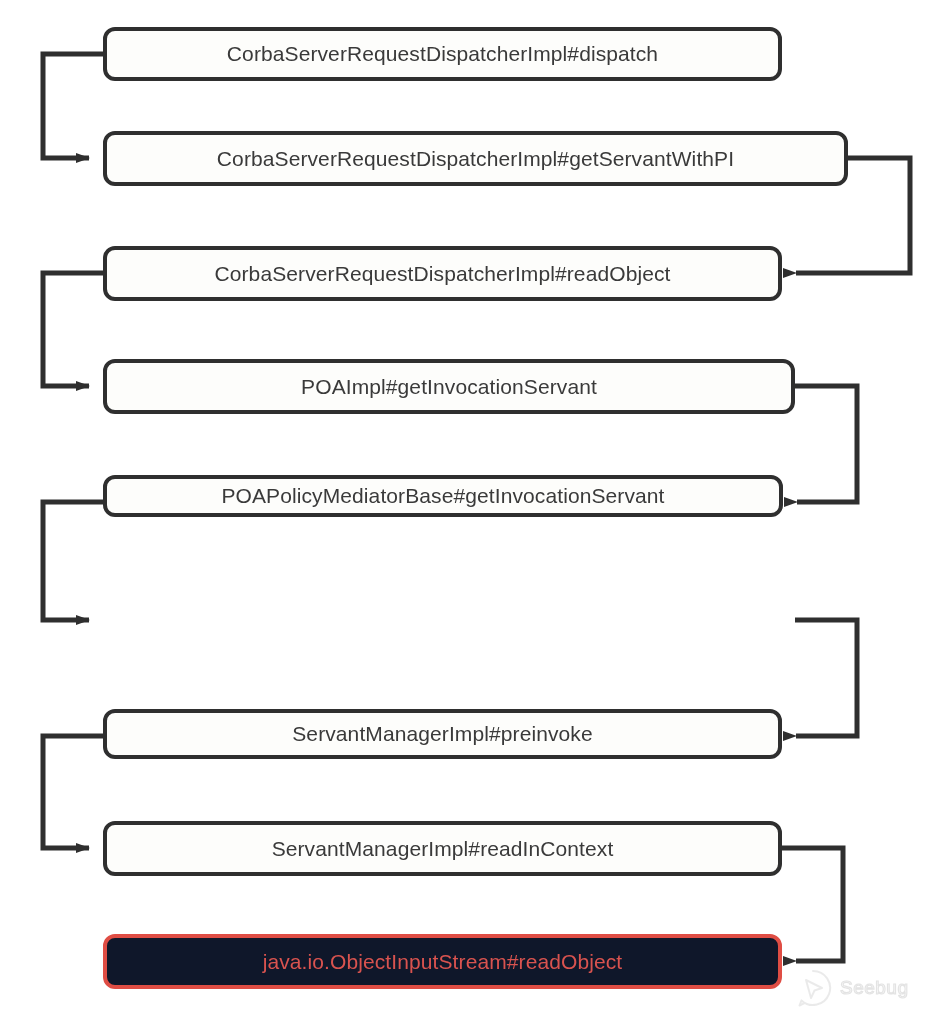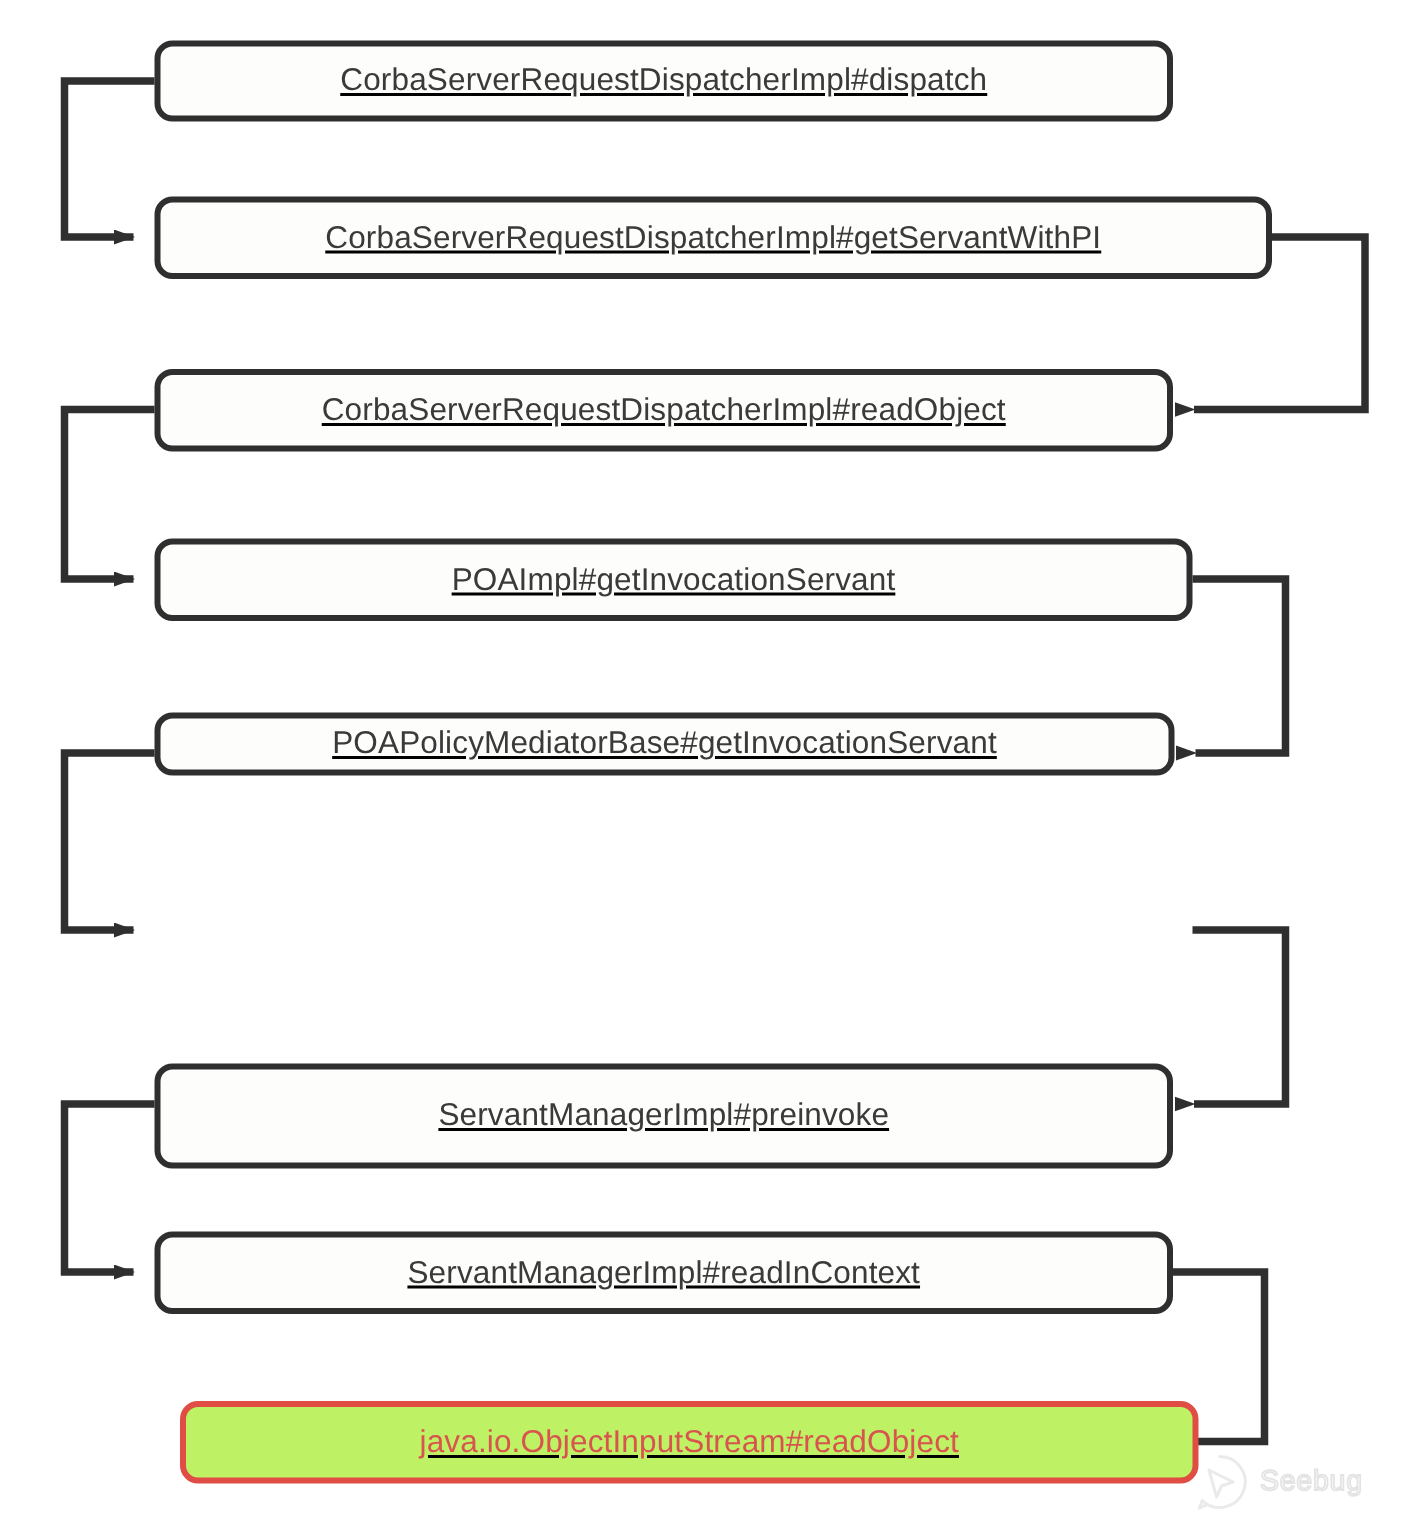--- a/index.html
+++ b/index.html
@@ -29,34 +29,32 @@
   .node {
     position: absolute;
     box-sizing: border-box;
     display: flex;
     align-items: center;
     justify-content: center;
     background: #fdfdfb;
     border: 4px solid #2f2f2f;
     border-radius: 12px;
     text-align: right;
-    text-decoration: underline;
   }
   .node-label {
     font-family: "Liberation Sans", sans-serif;
     font-size: 21px;
     line-height: 1.1;
     color: #3a3a3a;
     letter-spacing: 0.1px;
     white-space: nowrap;
   }
   .node.vuln {
     border-color: #df4d44;
-    background: #bef264;
-    margin-left: 17px;
+    background: #0f172a;
   }
   .node.vuln .node-label {
     color: #d9534f;
   }
   #watermark {
     position: absolute;
     left: 793px;
     top: 962px;
     width: 145px;
     height: 52px;
@@ -114,21 +112,21 @@
 
   <div class="node" style="left: 103px; top: 359px; width: 692px; height: 55px;">
     <span class="node-label">POAImpl#getInvocationServant</span>
   </div>
 
   <div class="node" style="left: 103px; top: 475px; width: 680px; height: 42px;">
     <span class="node-label">POAPolicyMediatorBase#getInvocationServant</span>
   </div>
 
 
-  <div class="node" style="left: 103px; top: 709px; width: 679px; height: 70px;">
+  <div class="node" style="left: 103px; top: 709px; width: 679px; height: 50px;">
     <span class="node-label">ServantManagerImpl#preinvoke</span>
   </div>
 
   <div class="node" style="left: 103px; top: 821px; width: 679px; height: 55px;">
     <span class="node-label">ServantManagerImpl#readInContext</span>
   </div>
 
   <div class="node vuln" style="left: 103px; top: 934px; width: 679px; height: 55px;">
     <span class="node-label">java.io.ObjectInputStream#readObject</span>
   </div>

